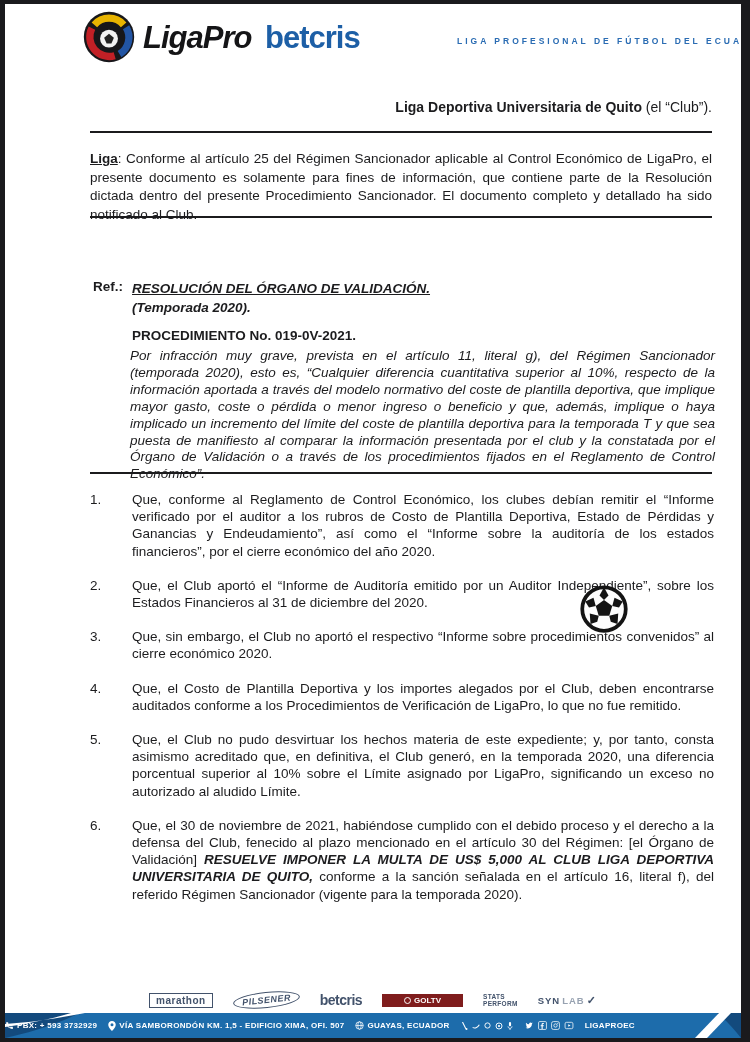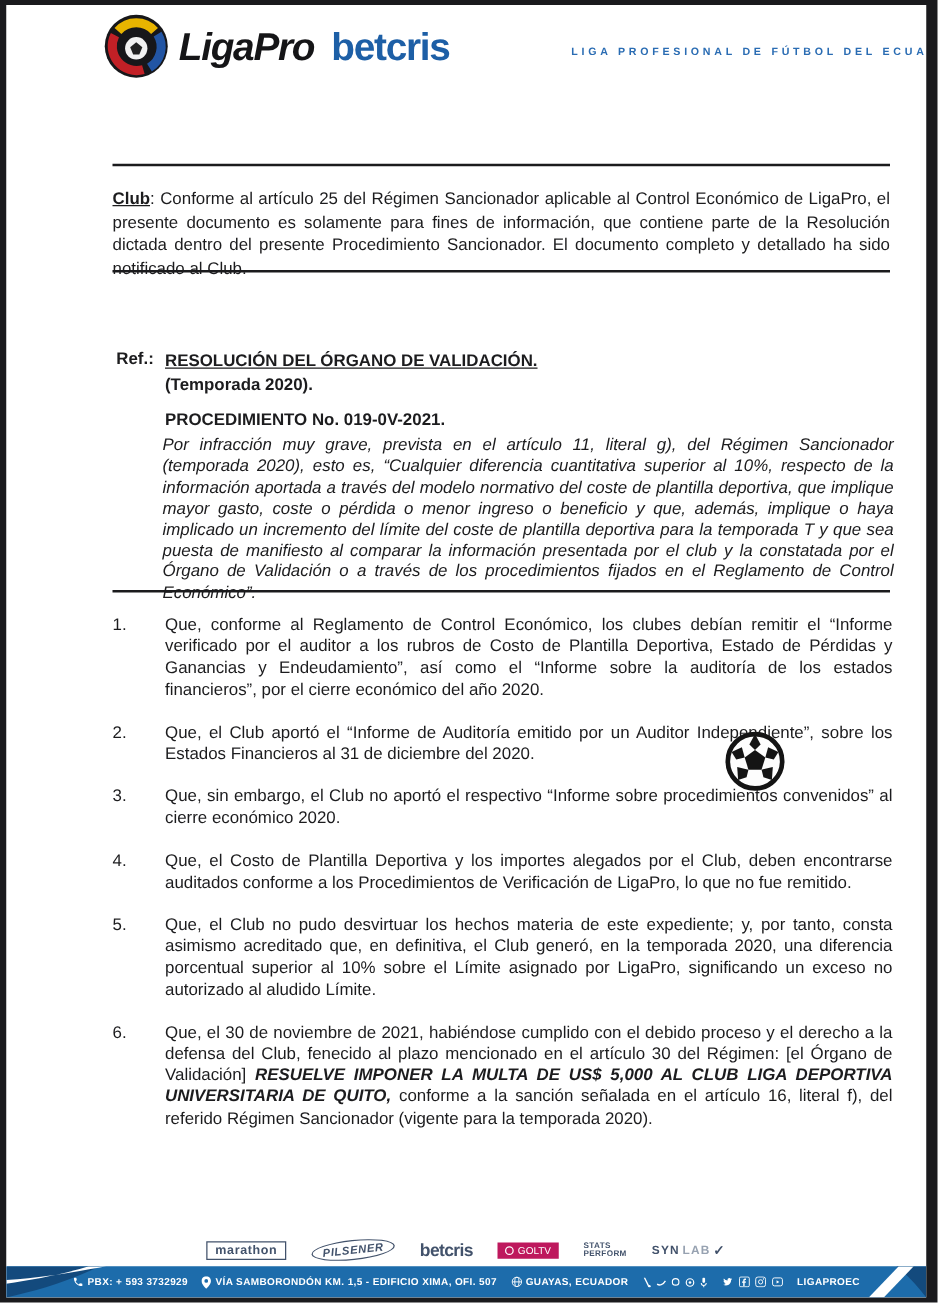--- a/index.html
+++ b/index.html
@@ -19,53 +19,53 @@
   .addressee b { font-weight:bold; }
   .hr { position:absolute; left:85px; width:622px; height:2px; background:#1b1b1d; }
   .hr1 { top:127px; } .hr2 { top:212px; } .hr3 { top:468px; }
 
   .nota { position:absolute; left:85px; top:146px; width:622px; font-size:13.5px; line-height:18.5px; color:#1c1c1e; text-align:justify; }
   .nota .lbl { font-weight:bold; text-decoration:underline; }
 
   .refblock { position:absolute; left:88px; top:234px; width:620px; display:flex; font-size:13.5px; color:#1c1c1e;margin-top:41px; }
   .refblock .reflabel { font-weight:bold; width:39px; flex:none; }
   .refblock .refcontent { flex:1; }
-  .refline { font-weight:bold; line-height:19px; }
+  .refline { font-weight:bold; line-height:19px;font-style:italic; }
   .refline.u { text-decoration:underline; }
   .proc { margin-top:9px; font-weight:bold; line-height:19px; }
   .proc-sub { line-height:19px; }
 
   .quote { position:absolute; left:125px; top:344px; width:585px; font-size:13.5px; font-style:italic; line-height:16.9px; color:#1c1c1e; text-align:justify; }
 
   .list { position:absolute; left:85px; top:487px; width:624px; font-size:13.5px; color:#1c1c1e; }
   .li { display:flex; margin-bottom:17px; }
   .li .num { width:42px; flex:none; line-height:17.2px; }
   .li .txt { flex:1; text-align:justify; line-height:17.2px; }
   .bi { font-weight:bold; font-style:italic; }
 
   .ball { position:absolute; left:575px; top:581px; width:48px; height:48px; }
 
   
   .sponsors { position:absolute; left:0; top:988px; width:736px; display:flex; justify-content:center; align-items:center; gap:20px; color:#42526b; }
   .sp-marathon { font-size:10px; letter-spacing:.5px; border:1.5px solid #42526b; padding:1px 6px; font-weight:bold; }
   .sp-pilsener { font-size:9px; font-weight:bold; font-style:italic; border:1.5px solid #42526b; border-radius:50%; padding:2px 8px; transform:rotate(-6deg); letter-spacing:.5px; }
   .sp-betcris { font-size:14px; font-weight:bold; letter-spacing:-.5px; }
-  .sp-goltv { background:#be185d; color:#fff; font-size:8px; font-weight:normal; padding:2px 6px; display:flex; align-items:center; gap:3px; }
+  .sp-goltv { background:#7f1d1d; color:#fff; font-size:8px; font-weight:bold; padding:2px 22px; display:flex; align-items:center; gap:3px; }
   .sp-goltv .dot { width:7px; height:7px; border:1.5px solid #fff; border-radius:50%; display:inline-block; }
   .sp-stats { font-size:6.5px; font-weight:bold; line-height:7px; letter-spacing:.3px; }
   .sp-synlab { font-size:9.5px; font-weight:bold; letter-spacing:1px; display:flex; align-items:center; gap:2px;text-align:center; }
   .sp-synlab .lt { color:#97a2b1; }
   .sp-synlab .chk { font-size:11px; color:#42526b; }
 
   
   .footbar { position:absolute; left:0; top:1009px; width:736px; height:25px; background:#1d6cab; overflow:hidden; }
   .swoosh { position:absolute; top:0; height:25px; }
   .swoosh-left { left:0; width:130px; }
   .swoosh-right { right:0; width:130px; }
-  .footrow { position:absolute; inset:0; display:flex; align-items:center; justify-content:center; gap:11px; color:#ffffff; font-size:8px; font-weight:bold; letter-spacing:.3px; white-space:nowrap; }
+  .footrow { position:absolute; inset:0; display:flex; align-items:center; gap:11px; color:#ffffff; font-size:8px; font-weight:bold; letter-spacing:.3px; white-space:nowrap; }
   .fitem { display:flex; align-items:center; gap:3px; }
   .fico { display:inline-flex; }
   .sporticons, .socialicons { display:flex; align-items:center; gap:4px; }
 </style>
 </head>
 <body>
 
 <div class="page">
 
   <svg class="logo-badge" viewBox="0 0 64 64">
@@ -77,25 +77,28 @@
     </g>
     <circle cx="32" cy="34" r="11" fill="#f2f2f2"></circle>
     <polygon points="32,28 38,33 35,40 29,40 26,33" fill="#222"></polygon>
   </svg>
   <div class="brand">
     <span class="lp">LigaPro</span>
     <span class="bc">betcris</span>
   </div>
   <div class="tagline">LIGA PROFESIONAL DE FÚTBOL DEL ECUADOR</div>
 
+  <div class="addressee">
+    <b>Liga Deportiva Universitaria de Quito</b><span> (el “Club”).</span>
+  </div>
 
   <div class="hr hr1"></div>
 
   <div class="nota">
-    <span class="lbl">Club</span><span>: Conforme al artículo 25 del Régimen Sancionador aplicable al Control Económico de LigaPro, el presente documento es solamente para fines de información, que contiene parte de la Resolución dictada dentro del presente Procedimiento Sancionador. El documento completo y detallado ha sido notificado al Club.</span>
+    <span class="lbl">Liga</span><span>: Conforme al artículo 25 del Régimen Sancionador aplicable al Control Económico de LigaPro, el presente documento es solamente para fines de información, que contiene parte de la Resolución dictada dentro del presente Procedimiento Sancionador. El documento completo y detallado ha sido notificado al Club.</span>
   </div>
 
   <div class="hr hr2"></div>
 
   <div class="refblock">
     <div class="reflabel">Ref.:</div>
     <div class="refcontent">
       <div class="refline u">RESOLUCIÓN DEL ÓRGANO DE VALIDACIÓN.</div>
       <div class="refline">(Temporada 2020).</div>
       <div class="proc">PROCEDIMIENTO No. 019-0V-2021.</div>

